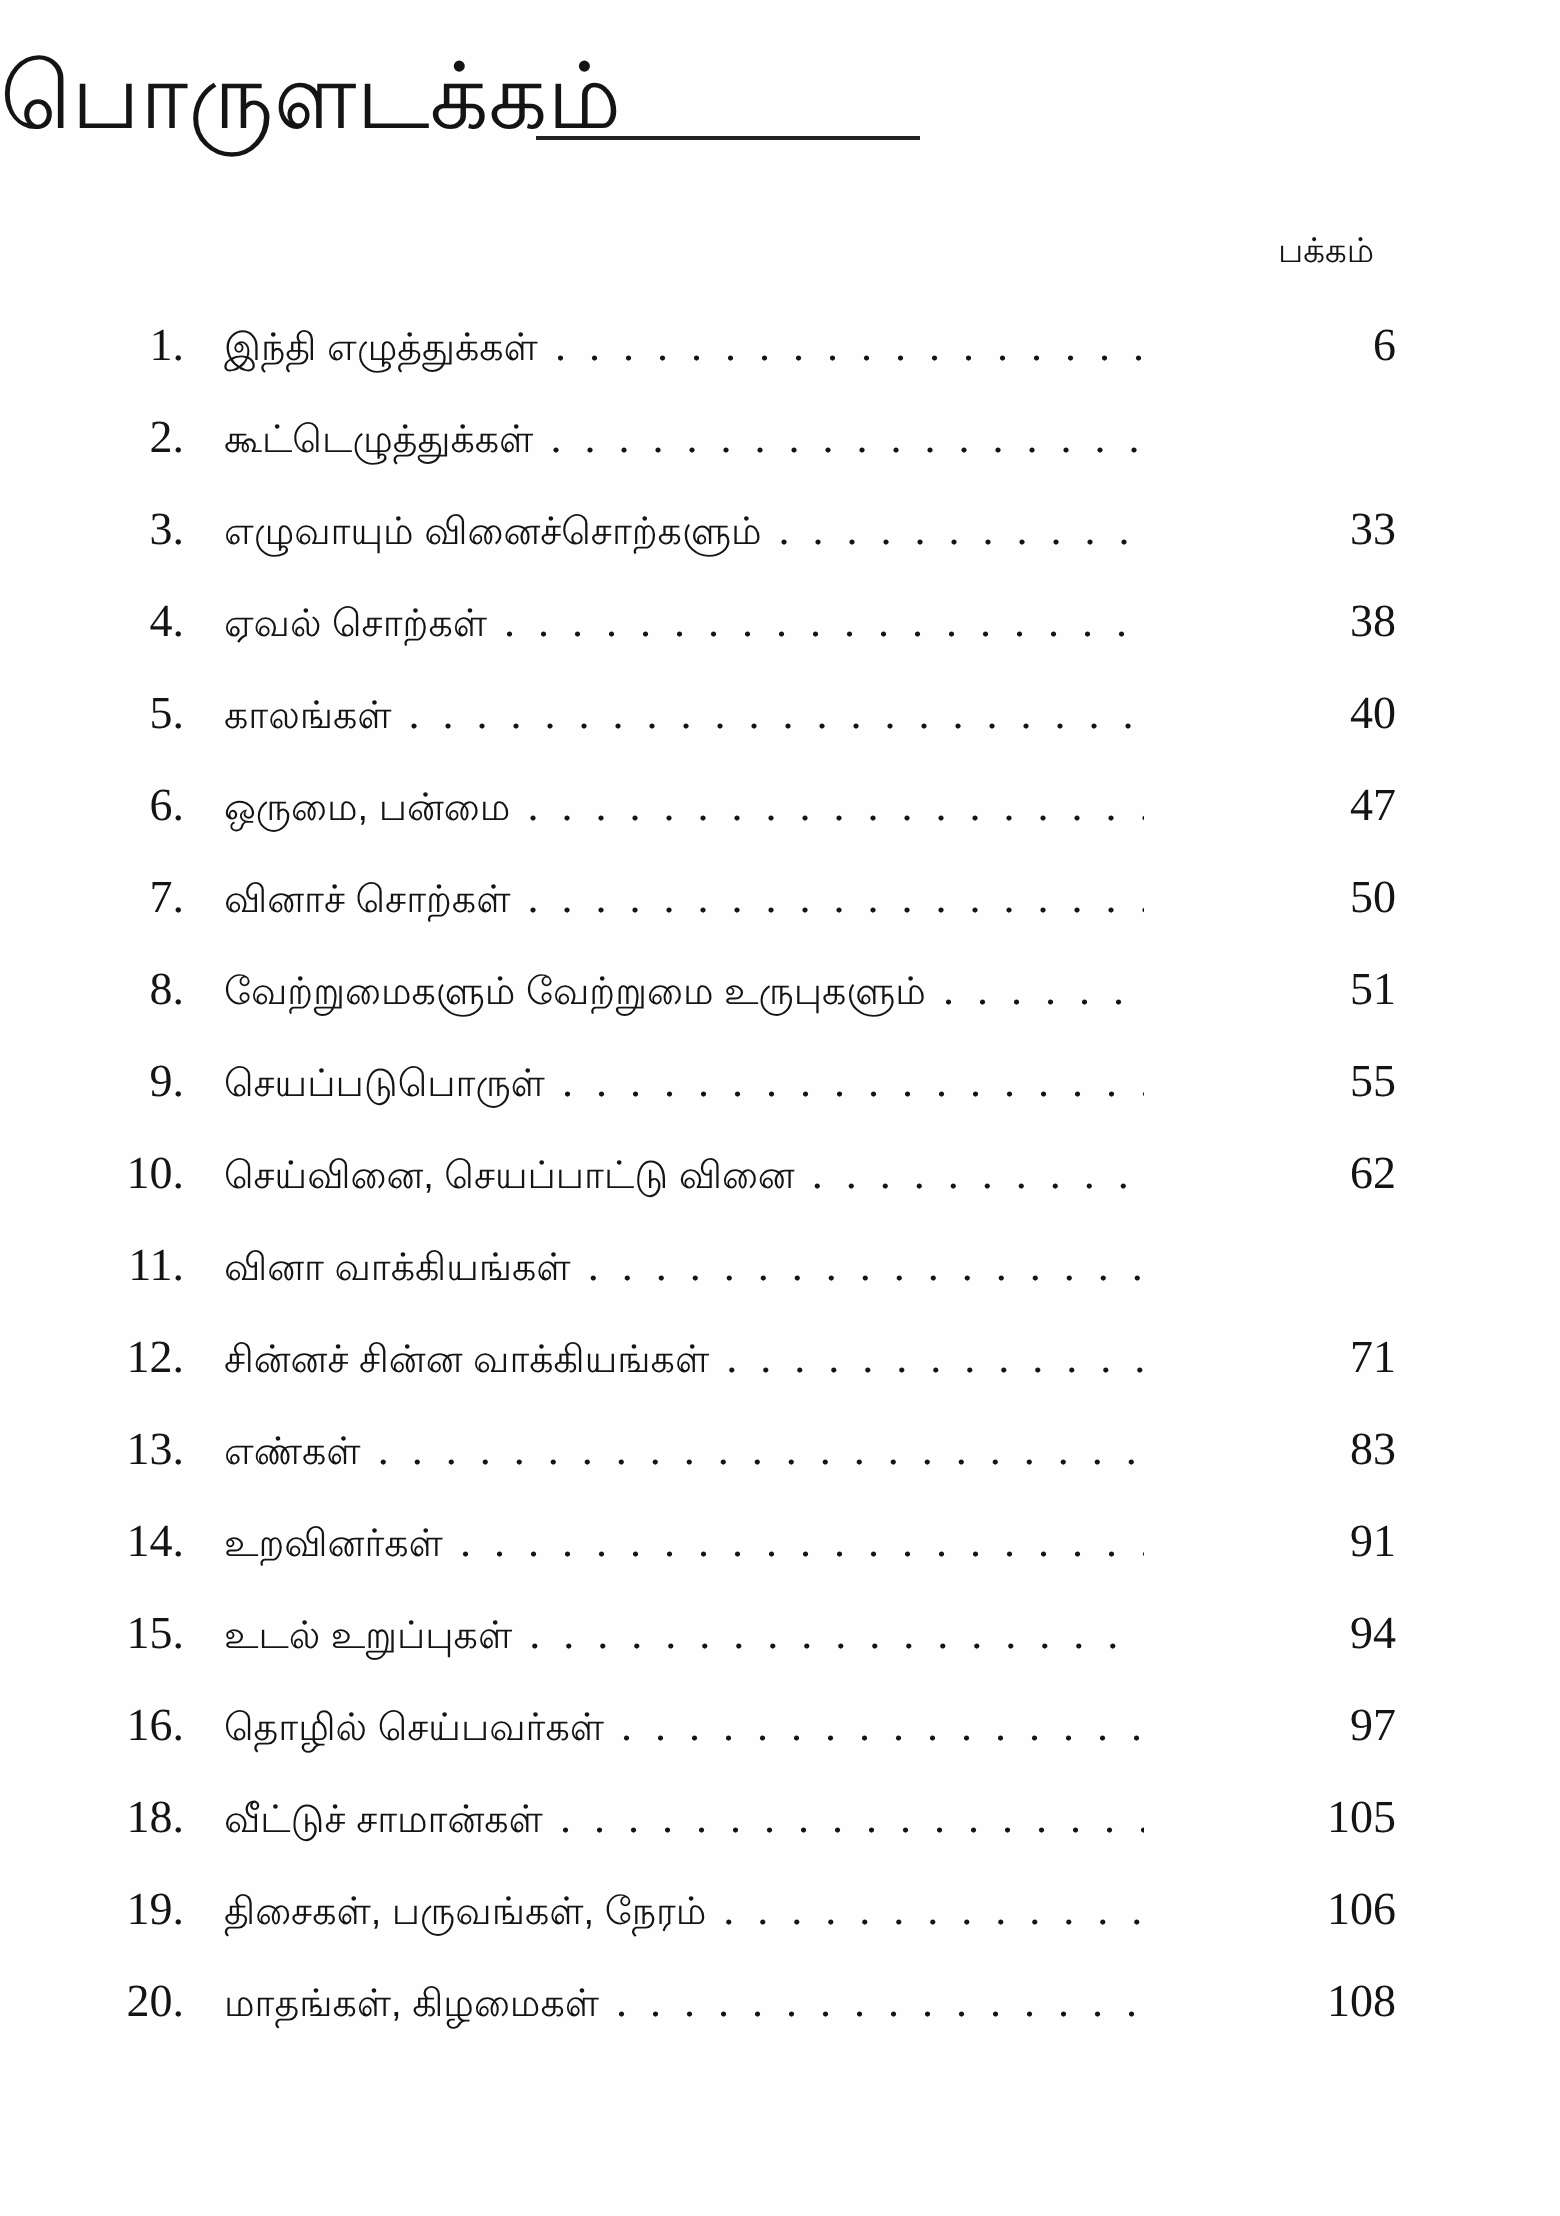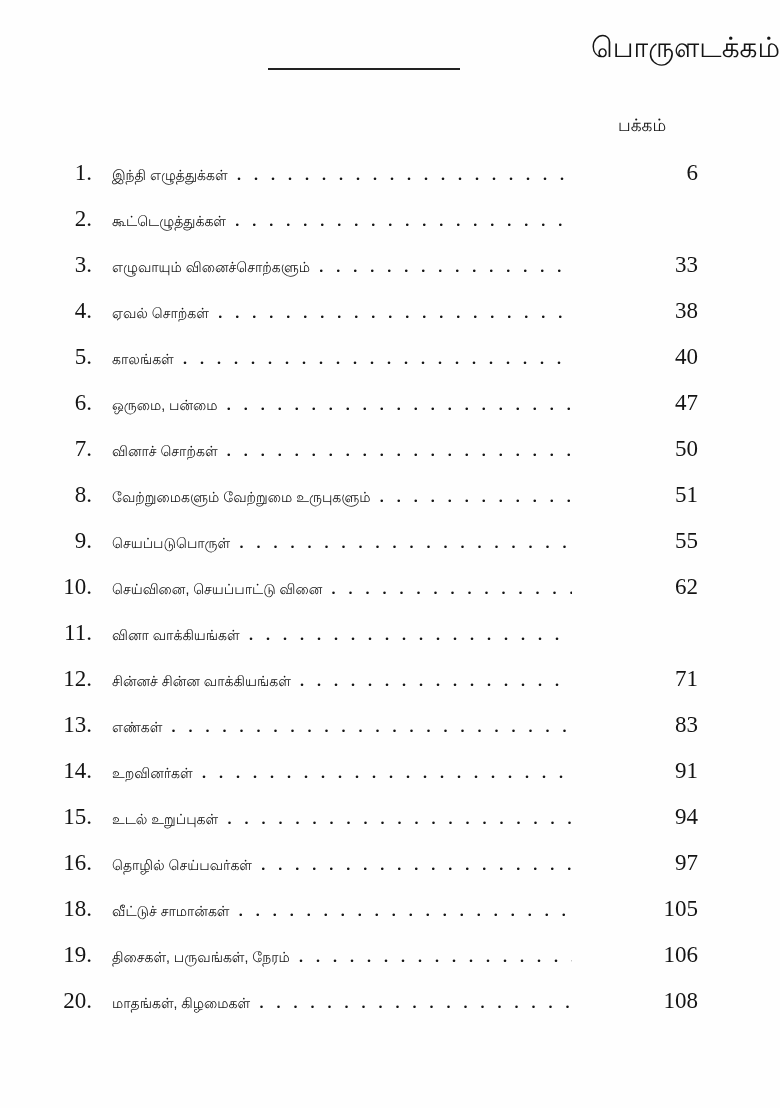--- a/index.html
+++ b/index.html
@@ -6,49 +6,49 @@
   body {
     width: 780px; height: 1108px;
     background: #fefefe;
     color: #141414;
     font-family: "Liberation Serif", "DejaVu Serif", serif;
     position: relative;
     overflow: hidden;
   }
   .title {
     position: absolute; left: 0; right: 0; top: 28px;
-    text-align: right;
+    text-align: left;
     font-family: "Liberation Sans", "DejaVu Sans", sans-serif;
-    font-size: 28px;
+    font-size: 46px;
     line-height: 40px;
   }
   .title-rule {
     position: absolute; left: 268px; width: 192px; top: 68px;
     height: 2px; background: #222;
   }
   .page-header {
     position: absolute; top: 116px; left: 618px; width: 90px;
-    text-align: left;
+    text-align: center;
     font-family: "Liberation Sans", "DejaVu Sans", sans-serif;
     font-size: 17px;
   }
   .toc { position: absolute; top: 150px; left: 0; width: 780px; }
   .row {
     position: relative; height: 46px;
     font-size: 23px; line-height: 46px;
   }
   .num {
     position: absolute; right: 688px; 
     text-align: right; white-space: nowrap;
   }
   .label {
     position: absolute; left: 112px; width: 460px;
     white-space: nowrap; overflow: hidden;
     font-family: "Liberation Sans", "DejaVu Sans", sans-serif;
-    font-size: 14px;
+    font-size: 19px;
   }
   .label::after {
     content: " . . . . . . . . . . . . . . . . . . . . . . . . . . . . . . . . . . . . . . . . . . . . . . . .";
     font-family: "Liberation Serif", serif;
     font-size: 22px;
     letter-spacing: 3px;
   }
   .page {
     position: absolute; left: 600px; width: 98px;
     text-align: right;

